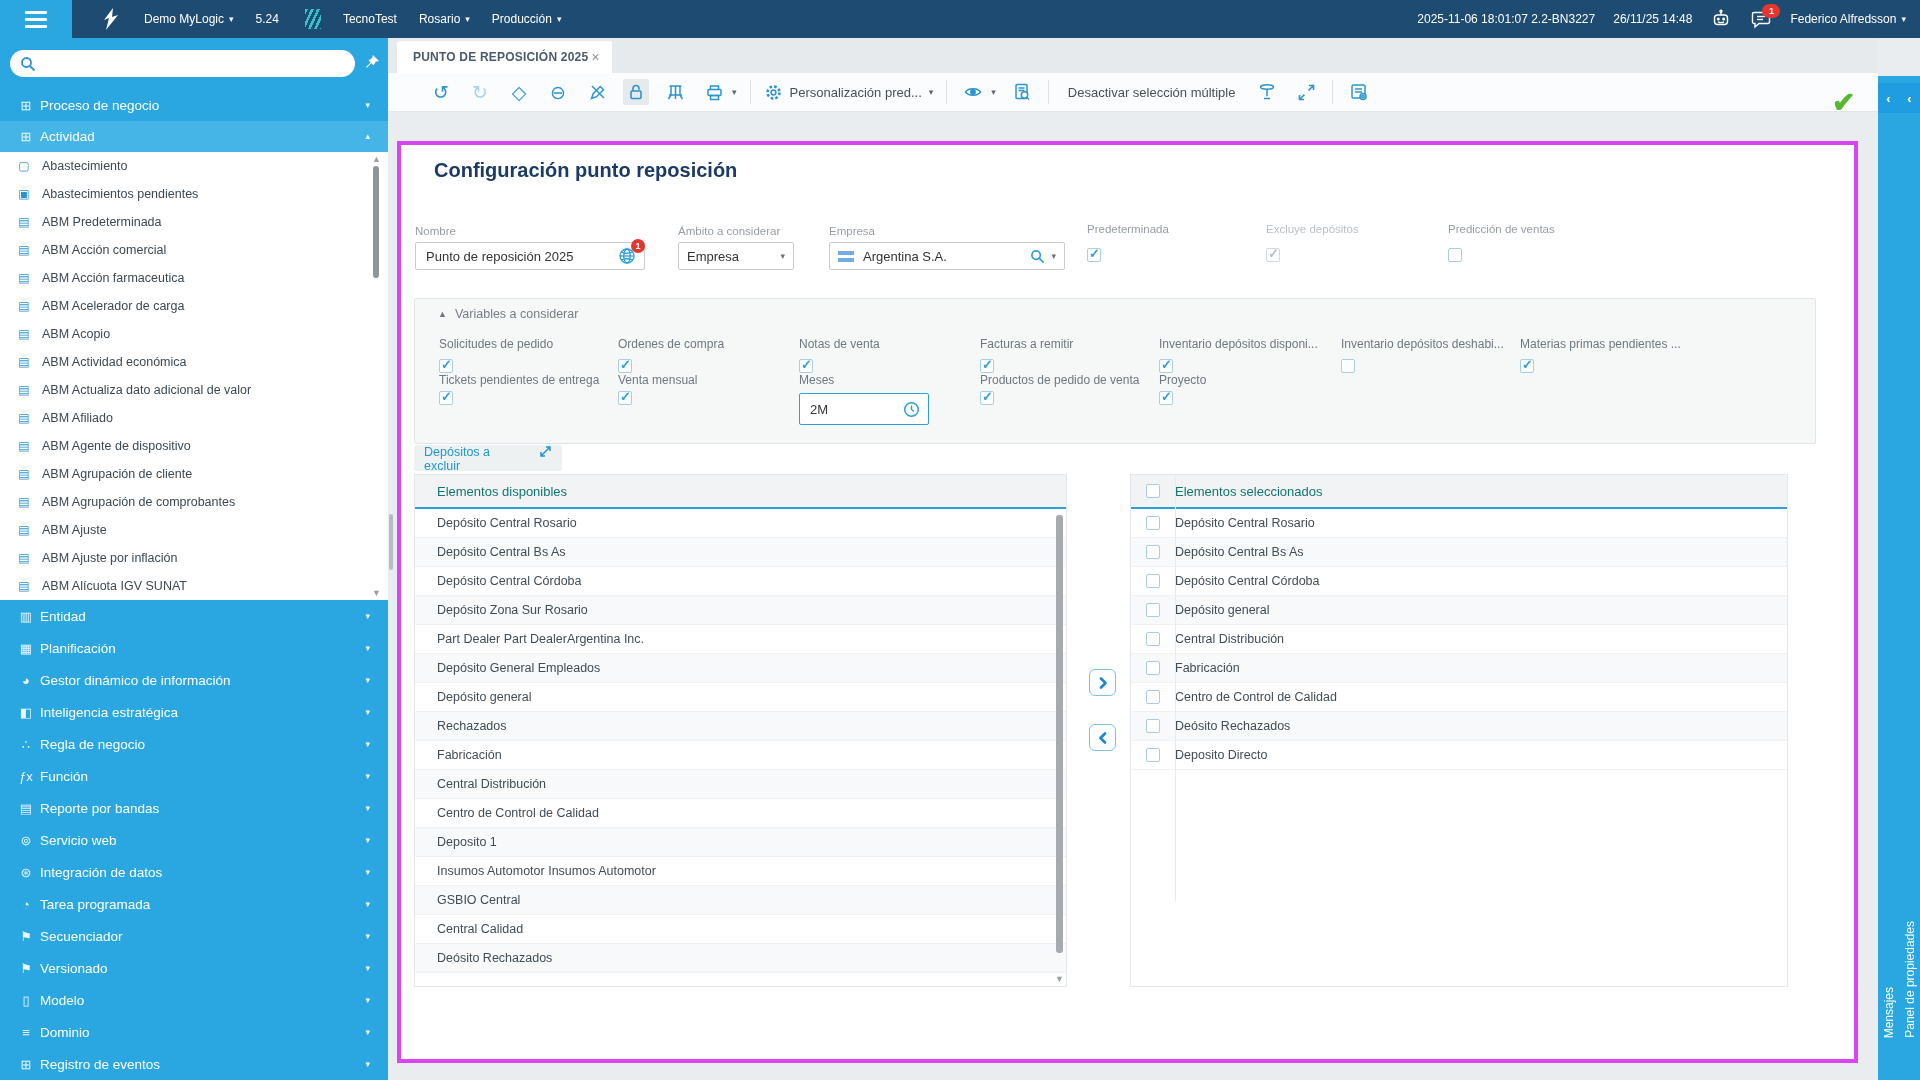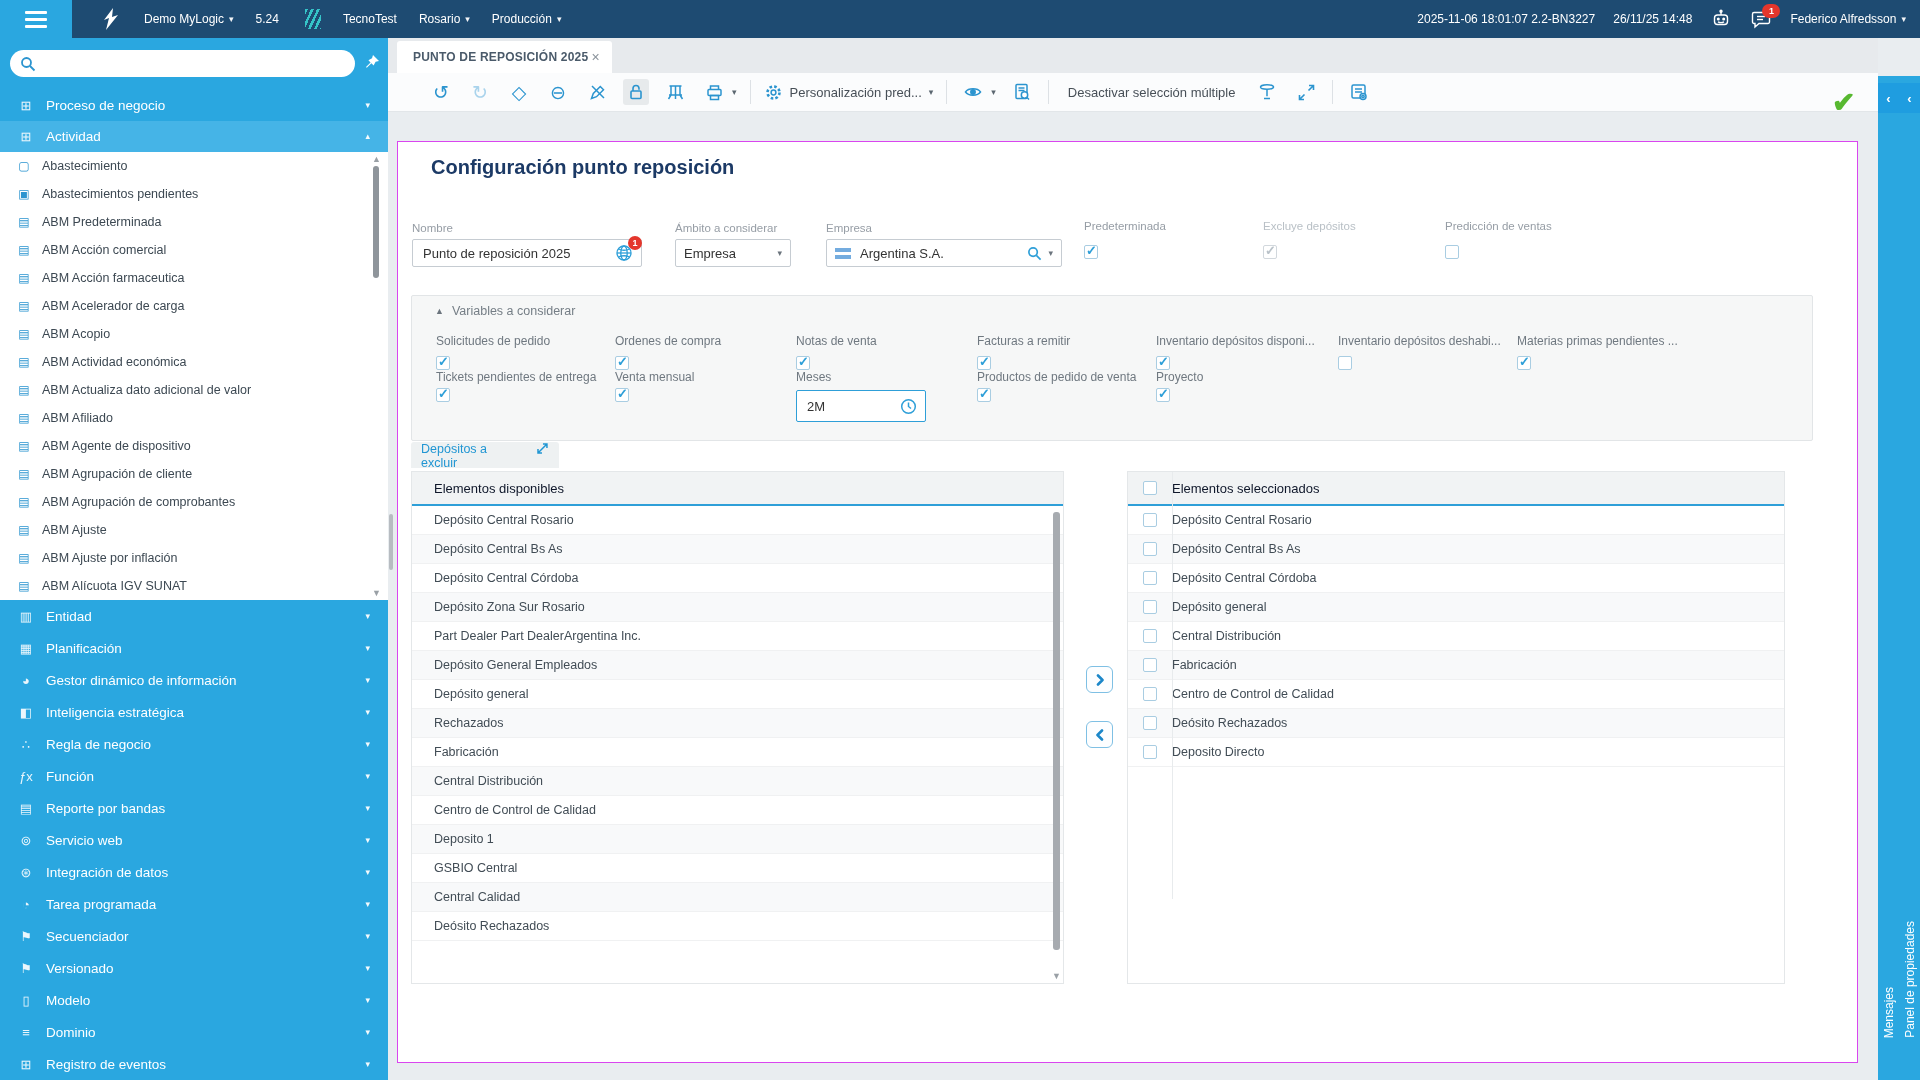--- a/index.html
+++ b/index.html
@@ -27,21 +27,21 @@
 
   
   .sidebar{position:absolute;left:0;top:38px;width:388px;height:1042px;background:#2aa7e0;z-index:20}
   .searchrow{position:absolute;left:10px;top:12px;width:345px;height:27px;background:#fff;
              border-radius:14px;display:flex;align-items:center;padding:0 10px;box-sizing:border-box}
   .searchrow input{border:none;outline:none;flex:1;margin-left:8px;font-size:12px;background:transparent}
   .pin{position:absolute;right:8px;top:16px}
   .side-top{position:absolute;left:0;width:388px;height:31px;display:flex;align-items:center;
             color:#fff;font-size:13.5px;cursor:pointer}
   .side-top .ico,.side-ico{width:20px;text-align:center;font-size:13px;margin-left:16px;color:#eaf6fc}
-  .side-top .lbl{margin-left:10px;flex:1}
+  .side-top .lbl{margin-left:4px;flex:1}
   .side-top .caret{margin-right:18px}
   .side-top.active{background:#45b4e7}
   .submenu{position:absolute;left:0;top:114px;width:388px;height:448px;background:#fff;overflow:hidden}
   .sm-item{height:28px;display:flex;align-items:center;font-size:12.5px;color:#3c4852;cursor:pointer}
   .sm-ico{width:18px;text-align:center;color:#2b94cf;font-size:12px;margin-left:15px}
   .sm-lbl{margin-left:9px}
   .sm-scroll{position:absolute;right:8px;top:2px;width:8px;height:444px}
   .sm-scroll .thumb{position:absolute;left:1px;top:12px;width:6px;height:112px;background:#8f959b;border-radius:3px}
   .sm-arrow{position:absolute;left:0;width:8px;color:#9aa0a6;font-size:9px;text-align:center}
   .sections{position:absolute;left:0;top:562px;width:388px}
@@ -66,21 +66,21 @@
   .tsep{width:1px;height:24px;background:#dde1e5;flex:none}
   .tcaret{font-size:9px;color:#5b6670;margin-left:-8px;cursor:pointer}
   .tlabel{font-size:13px;color:#474f57;white-space:nowrap;cursor:pointer}
   .persgroup{display:flex;align-items:center;gap:7px;cursor:pointer}
   .okcheck{position:absolute;left:1444px;top:48px;color:#57b830;font-size:28px;font-weight:bold;z-index:5}
 
   .page{position:absolute;left:0;top:74px;width:1490px;height:968px;background:#e9edf0}
   .page-scroll{position:absolute;left:1px;top:402px;width:4px;height:56px;background:#b7bcc1;border-radius:2px}
   .card-scroll{position:absolute;left:1464px;top:445px;width:5px;height:94px;background:#c3c8cd;border-radius:2px}
   .card{position:absolute;left:9px;top:29px;width:1461px;height:922px;background:#fff;
-        border:1px solid #d946ef;box-sizing:border-box}
+        border:4px solid #d946ef;box-sizing:border-box}
   .card-title{position:absolute;left:33px;top:14px;font-size:20px;font-weight:bold;color:#1c3a66}
 
   .flabel{font-size:11.5px;color:#969da5;margin-bottom:5px;white-space:nowrap}
   .field{position:absolute;top:80px}
   .inputbox{height:28px;border:1px solid #c6ccd2;border-radius:2px;background:#fff;display:flex;
             align-items:center;padding:0 8px;box-sizing:border-box;font-size:13px;color:#333}
   .inputbox input{border:none;outline:none;font-size:13px;color:#333;flex:1;min-width:0;background:transparent}
   .globewrap{position:relative;flex:none;margin-left:4px}
   .globebadge{position:absolute;top:-8px;right:-9px;min-width:14px;height:14px;border-radius:8px;
               background:#e4362c;color:#fff;font-size:9px;font-weight:bold;display:flex;
@@ -113,21 +113,21 @@
   .mesesbox input{border:none;outline:none;font-size:13px;color:#333;width:80px}
 
   .subtab{position:absolute;left:13px;top:300px;width:148px;height:26px;background:#eef1f2;
           border-radius:3px 3px 0 0;display:flex;align-items:flex-start;gap:10px;padding:0 10px;
           box-sizing:border-box;font-size:12.5px;color:#2196d3;cursor:pointer}
 
   .listbox{position:absolute;top:329px;background:#fff;border:1px solid #e4e7e9;box-sizing:border-box}
   .lb-left{left:13px;width:653px;height:513px}
   .lb-right{left:729px;width:658px;height:513px}
   .lhead{height:34px;background:#f1f3f4;border-bottom:2px solid #2e9fd8;display:flex;
-         align-items:center;font-size:13px;color:#0f172a;box-sizing:border-box}
+         align-items:center;font-size:13px;color:#0f766e;box-sizing:border-box}
   .lb-left .lhead{padding-left:22px}
   .lrows>div{height:28px;line-height:28px;font-size:12.5px;color:#414c55;border-bottom:1px solid #f0f1f2;
              cursor:pointer;white-space:nowrap;overflow:hidden}
   .lrows>div:nth-of-type(even){background:#f8f9fa}
   .lb-left .lrows>div{padding-left:22px}
   .rrow{display:flex;align-items:center;gap:0}
   .rrow .cbcell{width:44px;display:flex;justify-content:center;flex:none}
   .hcb{width:44px;display:flex;justify-content:center;flex:none}
   .coldiv{position:absolute;left:44px;top:0;bottom:84px;width:1px;background:#e8ebed}
   .lscroll{position:absolute;right:2px;top:38px;bottom:14px;width:9px}
@@ -672,20 +672,21 @@
 
             <div>Fabricación</div>
 
             <div>Central Distribución</div>
 
             <div>Centro de Control de Calidad</div>
 
             <div>Deposito 1</div>
 
 
+            <div>Insumos Automotor Insumos Automotor</div>
 
             <div>GSBIO Central</div>
 
             <div>Central Calidad</div>
 
             <div>Deósito Rechazados</div>
           </div>
         <div class="lscroll">
           <div class="thumb"></div>
           <span class="arr">▼</span>

